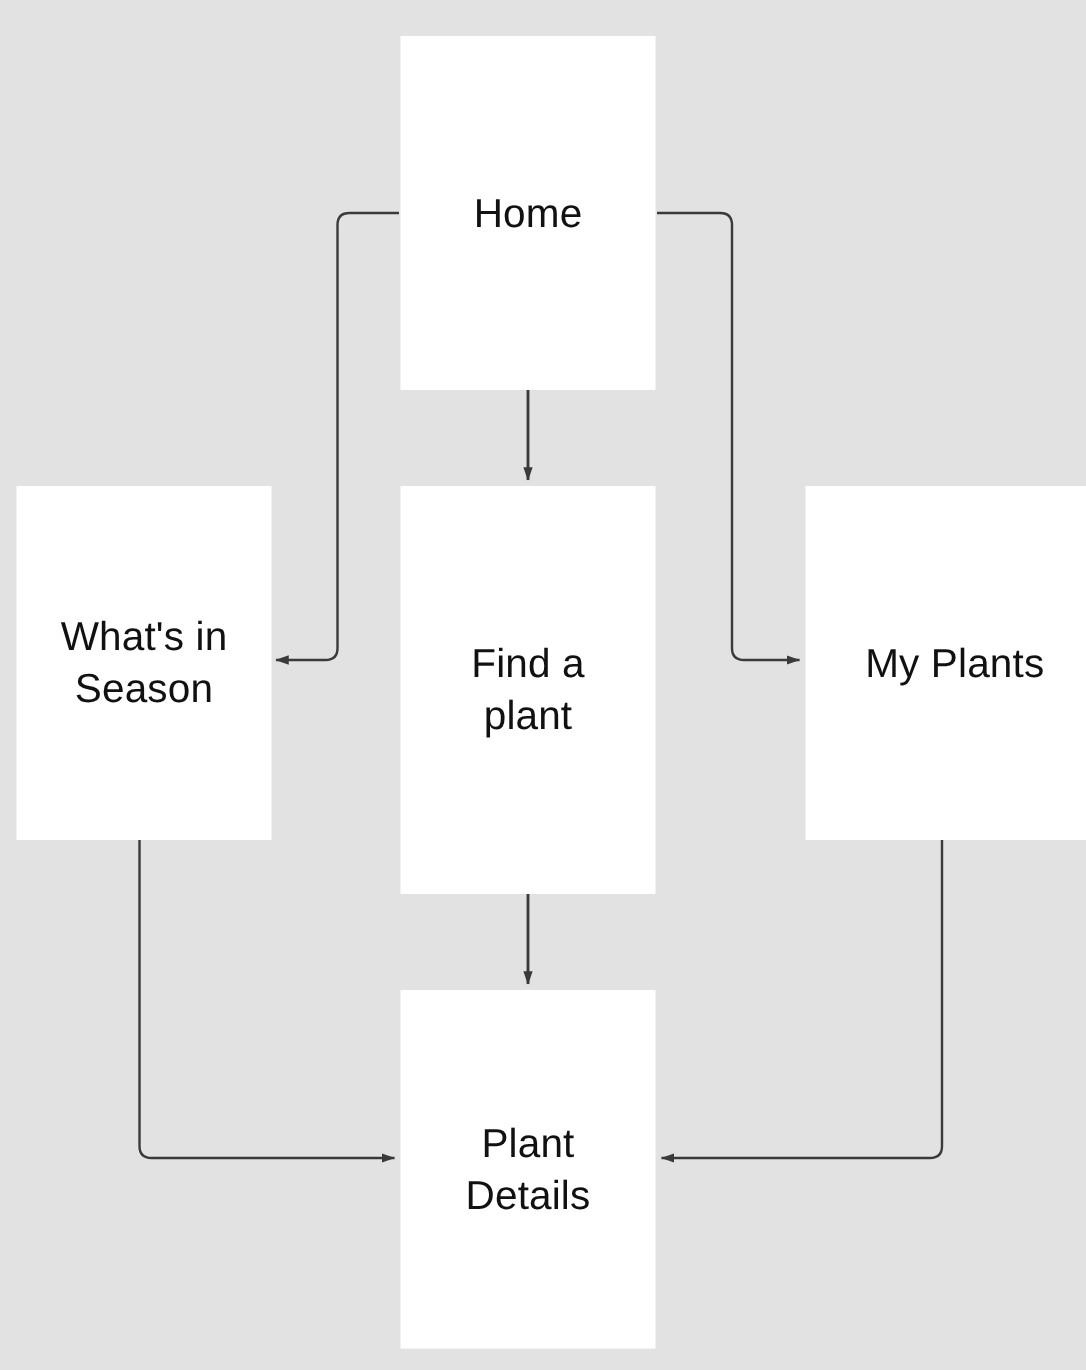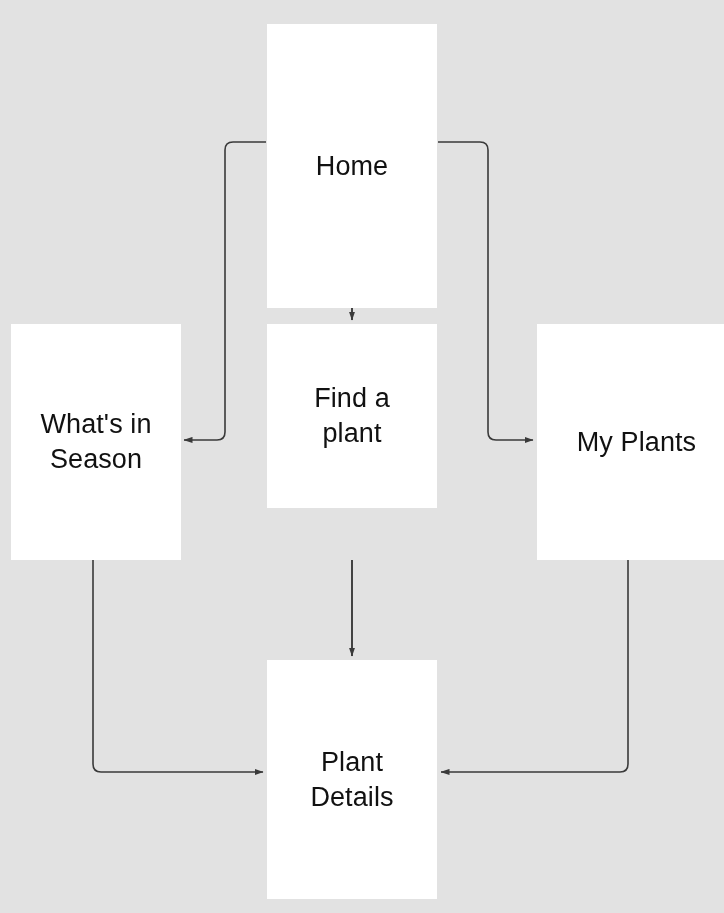--- a/index.html
+++ b/index.html
@@ -39,23 +39,23 @@
     line-height: 1.28;
     font-weight: 400;
     letter-spacing: 0.1px;
     box-sizing: border-box;
   }
   .node-label {
     display: block;
     white-space: pre-line;
     padding: 0 6px;
   }
-  #node-home     { left: 267px; top: 24px;  width: 170px; height: 284px; }
+  #node-home     { left: 267px; top: 24px;  width: 170px; height: 236px; }
   #node-season   { left: 11px;  top: 324px; width: 170px; height: 236px; }
-  #node-find     { left: 267px; top: 324px; width: 170px; height: 184px; }
+  #node-find     { left: 267px; top: 324px; width: 170px; height: 272px; }
   #node-myplants { left: 537px; top: 324px; width: 199px; height: 236px; }
   #node-details  { left: 267px; top: 660px; width: 170px; height: 239px; }
 </style>
 </head>
 <body>
 
 <div id="canvas">
 
   <svg id="edges" viewBox="0 0 724 913" width="724" height="913" xmlns="http://www.w3.org/2000/svg">
     <defs>

